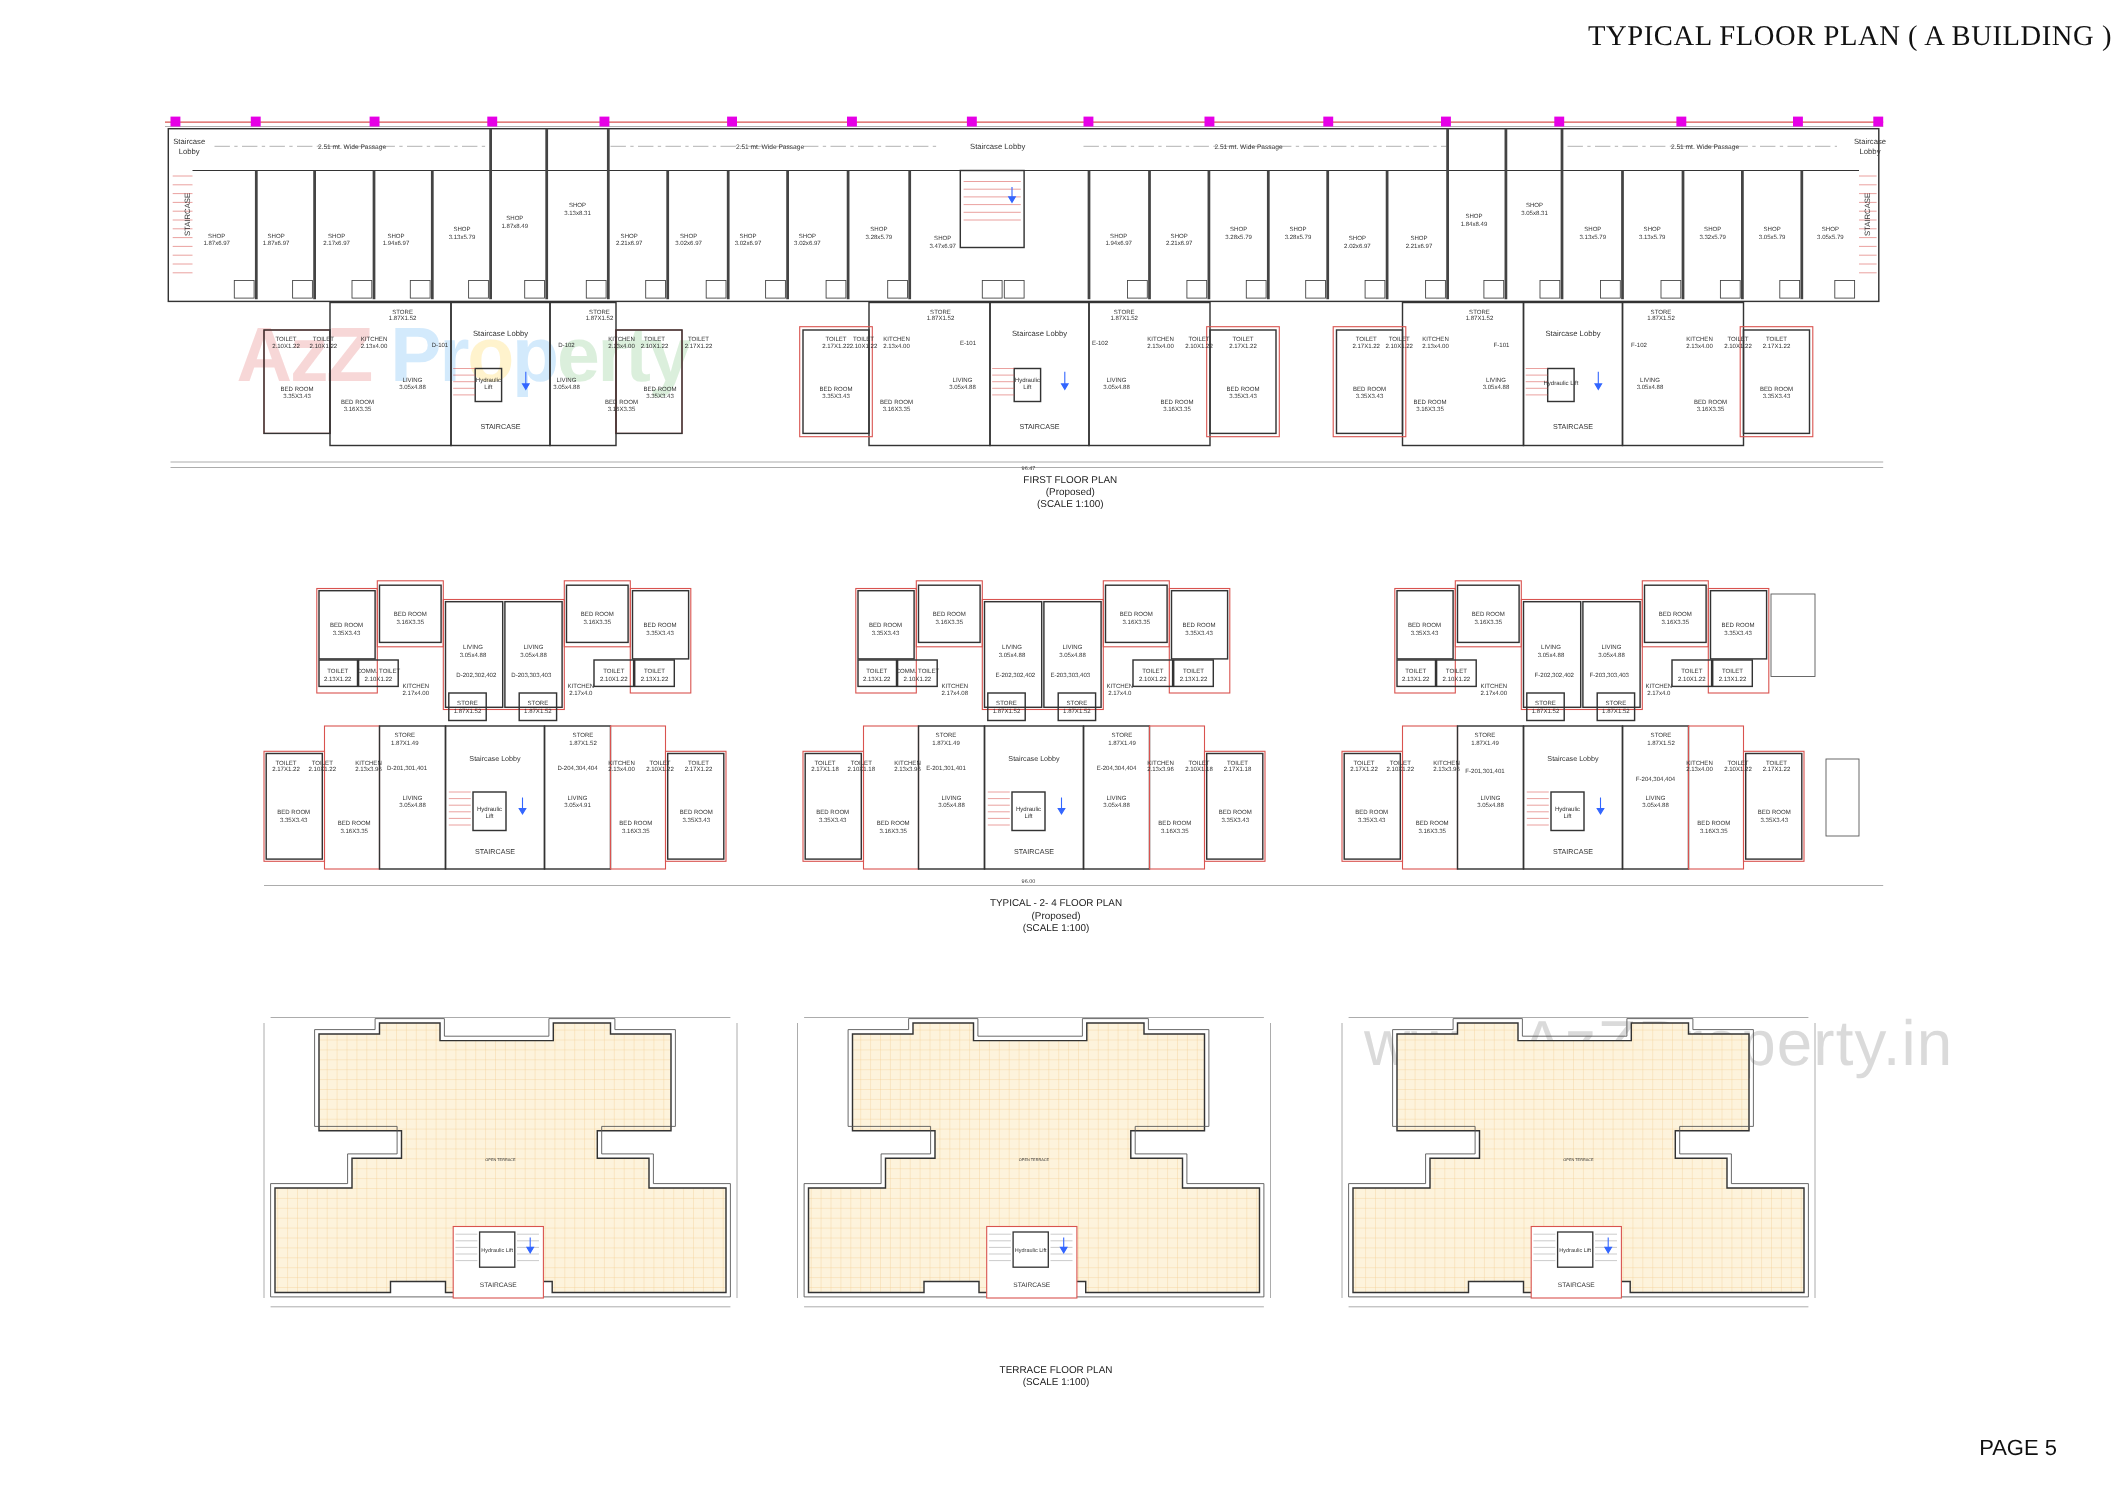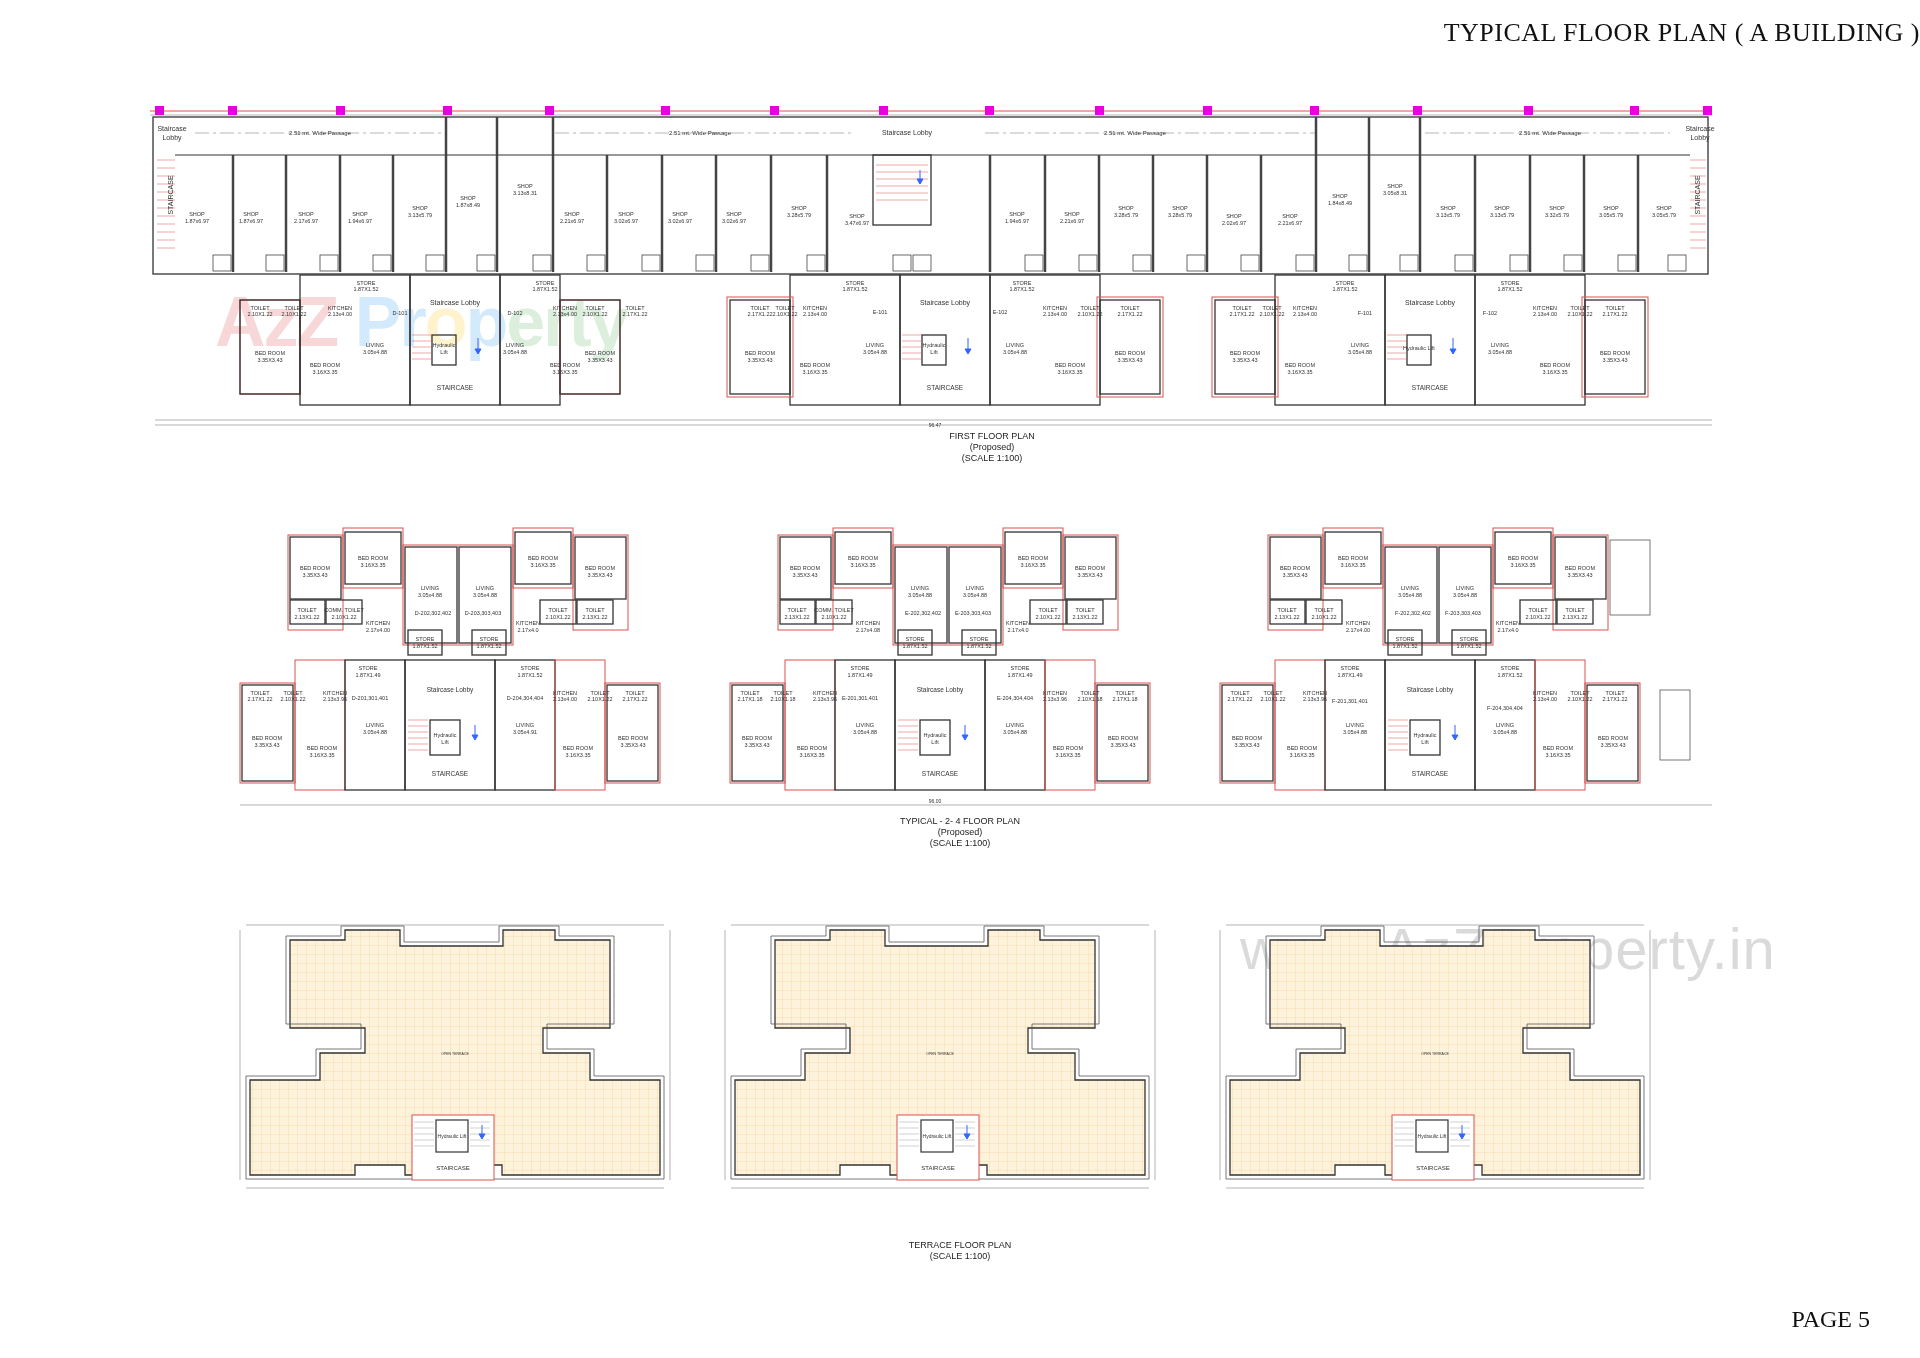--- a/index.html
+++ b/index.html
@@ -1,18 +1,18 @@
 <!DOCTYPE html>
 <html><head>
 <meta charset="utf-8">
 <style>
   html, body { margin:0; padding:0; background:#ffffff; }
   body { width:1920px; height:1358px; position:relative; overflow:hidden; font-family:"Liberation Sans", sans-serif; color:#222; }
   .page-title { position:absolute; left:0; width:1920px; top:18px; text-align:right; font-family:"Liberation Serif","DejaVu Serif",serif; font-size:26px; letter-spacing:0.5px; color:#111; }
-  .page-number { position:absolute; right:50px; top:1306px; font-family:Liberation Serif, serif; font-size:24px; color:#111; }
+  .page-number { position:absolute; right:50px; top:1306px; font-family:Liberation Sans, sans-serif; font-size:20px; color:#111; }
   .plan-caption { position:absolute; text-align:center; font-size:9px; line-height:11px; color:#222; }
   .plan-caption span { display:block; }
   svg { position:absolute; overflow:visible; }
   .lbl { font-family:"Liberation Sans", sans-serif; fill:#333; }
   .wm-big { position:absolute; font-family:"Liberation Sans", sans-serif; font-weight:bold; opacity:0.28; font-size:70px; letter-spacing:-2px; }
   .wm-url { position:absolute; left:1240px; top:915px; font-family:"Liberation Sans", sans-serif; font-size:58px; color:#bdbdbd; opacity:0.55; letter-spacing:1px; }
   .wall { fill:none; stroke:#333; stroke-width:1.3; }
   .redline { fill:none; stroke:#d9534f; stroke-width:1; }
   .dim { stroke:#666; stroke-width:0.5; }
 </style>
@@ -383,21 +383,21 @@
     <line x1="1453" y1="338" x2="1453" y2="352"></line>
       <polygon points="1450,349 1456,349 1453,354"></polygon>
     <line x1="920" y1="170" x2="920" y2="182"></line>
       <polygon points="917,179 923,179 920,184"></polygon>
   </g>
 
   <line x1="155" y1="420" x2="1712" y2="420" class="dim"></line>
   <line x1="155" y1="425" x2="1712" y2="425" class="dim"></line>
   <text class="lbl" x="935" y="427" font-size="5" text-anchor="middle">96.47</text>
 </svg>
-<div class="plan-caption" style="left:892px; top:431px; width:200px;">
+<div class="plan-caption" style="left:873px; top:431px; width:200px;">
   <span>FIRST FLOOR PLAN</span>
   <span>(Proposed)</span>
   <span>(SCALE 1:100)</span>
 </div>
 
 <svg style="left:0; top:0;" width="1920" height="860" viewBox="0 0 1920 860">
   <g id="wingTemplate">
 
     <rect x="288" y="535" width="55" height="95" class="redline"></rect>
     <rect x="343" y="528" width="60" height="60" class="redline"></rect>

